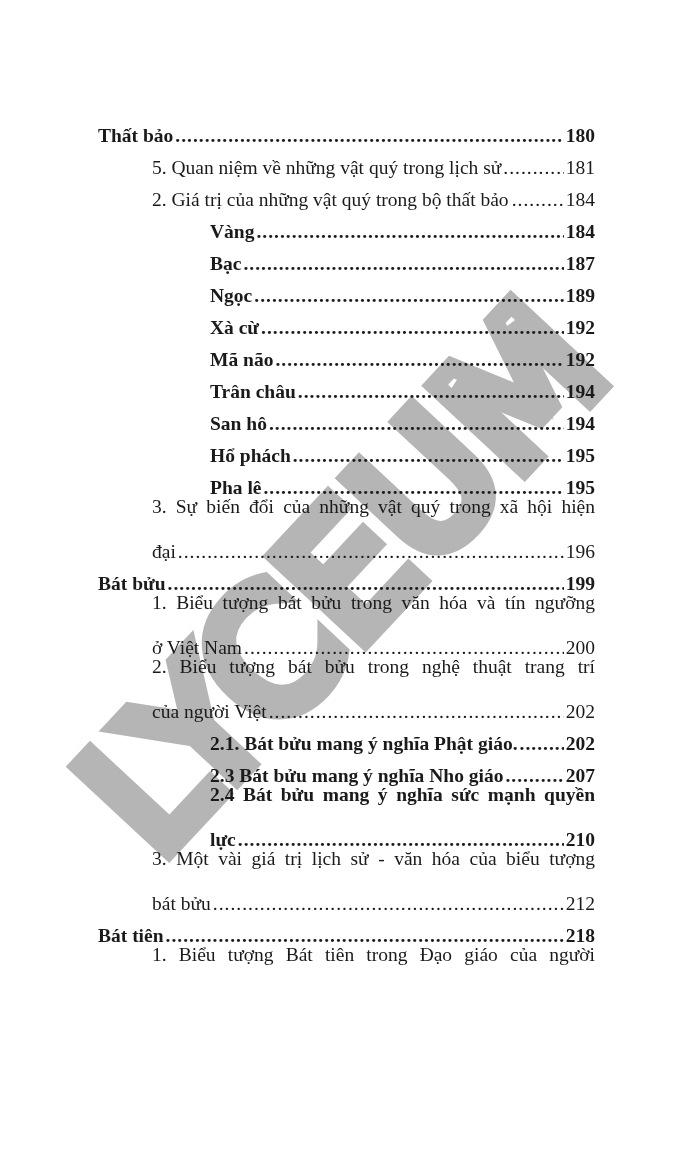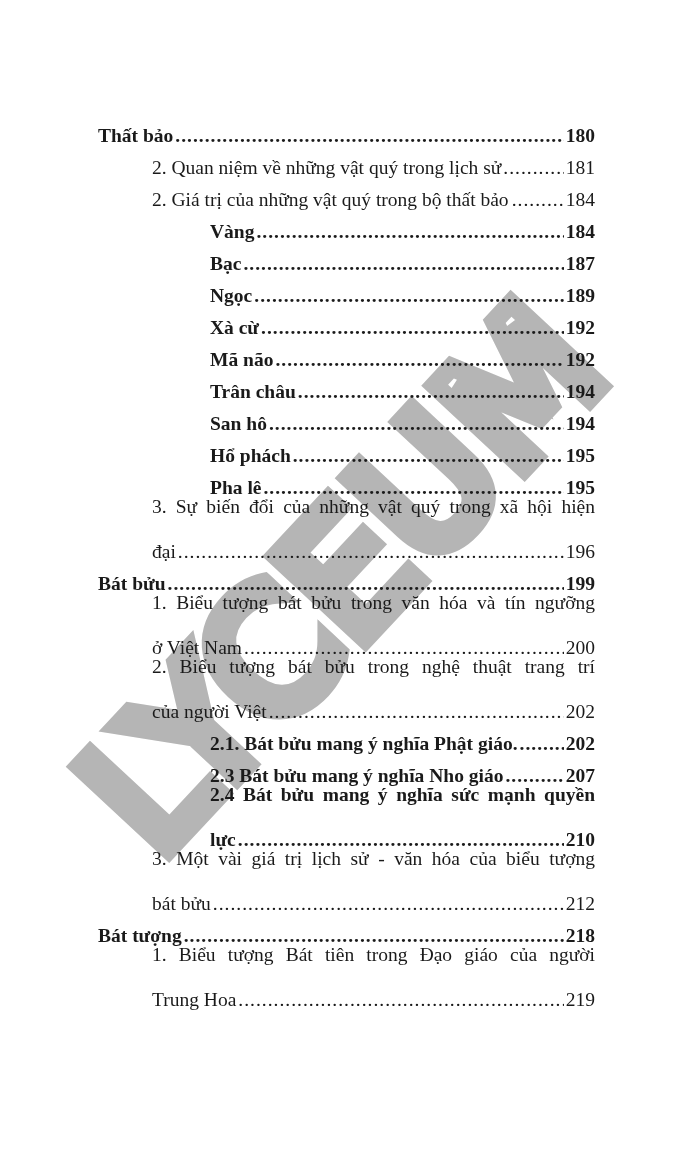--- a/index.html
+++ b/index.html
@@ -84,21 +84,21 @@
 
 <div class="toc">
 
   <div class="row lvl0 entry">
     <span class="title">Thất bảo</span>
     <span class="leader"></span>
     <span class="page">180</span>
   </div>
 
   <div class="row lvl1 entry">
-    <span class="title">2. Quan niệm về những vật quý trong lịch sử</span>
+    <span class="title">5. Quan niệm về những vật quý trong lịch sử</span>
     <span class="leader"></span>
     <span class="page">181</span>
   </div>
 
   <div class="row lvl1 entry">
     <span class="title">2. Giá trị của những vật quý trong bộ thất bảo</span>
     <span class="leader" style="margin:0 3px;"></span>
     <span class="page">184</span>
   </div>
 
@@ -203,27 +203,22 @@
   <div class="row lvl1 justify-line">
     <span>3. Một vài giá trị lịch sử - văn hóa của biểu tượng</span>
   </div>
   <div class="row lvl1 entry">
     <span class="title">bát bửu</span>
     <span class="leader"></span>
     <span class="page">212</span>
   </div>
 
   <div class="row lvl0 entry">
-    <span class="title">Bát tượng</span>
+    <span class="title">Bát tiên</span>
     <span class="leader"></span>
     <span class="page">218</span>
   </div>
 
   <div class="row lvl1 justify-line">
     <span>1. Biểu tượng Bát tiên trong Đạo giáo của người</span>
   </div>
-  <div class="row lvl1 entry">
-    <span class="title">Trung Hoa</span>
-    <span class="leader"></span>
-    <span class="page">219</span>
-  </div>
 
 </div>
 
 </body></html>

